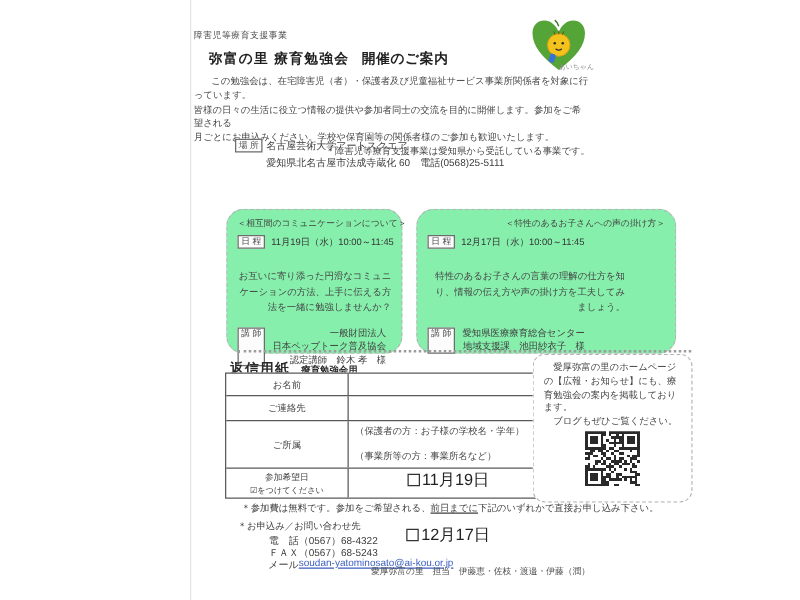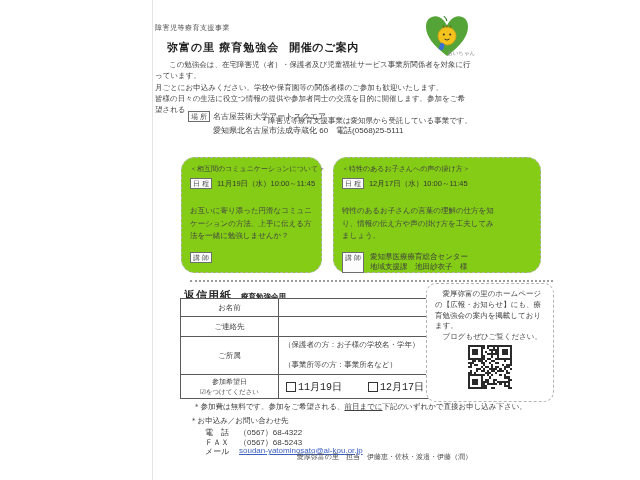--- a/index.html
+++ b/index.html
@@ -28,22 +28,22 @@
   .label-box{
     display:inline-block;border:1px solid #6d6d6d;font-size:7px;line-height:9px;
     padding:0 2px;color:#4a4a4a;white-space:nowrap;background:#fcfcfc;
   }
   .venue-label{left:188px;top:111px;}
   .venue-name{left:213px;top:111px;font-size:8px;color:#3c3c3c;text-align:center;}
   .venue-addr{left:213px;top:125px;font-size:8px;color:#3c3c3c;}
 
   
   .session{
-    top:157px;height:116px;border:1.5px dashed #b4b4b4;border-radius:14px;
-    box-sizing:border-box;padding:6px 8px;background:#84cc16;
+    top:167px;height:116px;border:1.5px dashed #b4b4b4;border-radius:14px;
+    box-sizing:border-box;padding:6px 8px;background:#86efac;text-align:right;
   }
   .s1{left:181px;width:141px;}
   .s2{left:333px;width:208px;}
   .s-heading{font-size:7px;color:#3f3f3f;white-space:nowrap;}
   .s-daterow{margin-top:4px;display:flex;align-items:center;gap:5px;white-space:nowrap;}
   .s-date{font-size:7.5px;color:#353535;}
   .s-desc{margin-top:16px;font-size:7.5px;line-height:12.5px;color:#444;}
   .s2 .s-desc{width:158px;}
   .s-lectrow{margin-top:9px;display:flex;gap:6px;}
   .s-lect{font-size:7.5px;line-height:10.5px;color:#3e3e3e;}
@@ -56,42 +56,42 @@
   .reply-title{font-size:11px;font-weight:bold;letter-spacing:1px;}
   .reply-sub{font-size:7.5px;font-weight:bold;margin-left:9px;}
   .form-table{left:180px;top:298px;width:252px;border:1px solid #5a5a5a;box-sizing:border-box;background:#fff;}
   .fr{display:flex;border-top:1px solid #5a5a5a;box-sizing:border-box;}
   .fr:first-child{border-top:none;}
   .fl{
     width:98px;min-width:98px;border-right:1px solid #5a5a5a;box-sizing:border-box;
     display:flex;flex-direction:column;align-items:center;justify-content:center;
     font-size:7.5px;color:#3e3e3e;text-align:center;
   }
-  .fv{flex:1;box-sizing:border-box;font-family:Liberation Mono, monospace;}
+  .fv{flex:1;box-sizing:border-box;}
   .h17{height:17px;} .h20{height:20px;gap:28px;} .h38{height:38px;} .h24{height:24px;}
   .fv-lines{padding:3px 5px;font-size:7.5px;color:#444;}
   .fv-lines .l2{margin-top:10px;}
   .fl-small1{font-size:7px;} .fl-small2{font-size:6.5px;margin-top:1px;}
-  .fv-checks{display:flex;align-items:center;gap:26px;padding-left:7px;font-size:10px;color:#222;}
+  .fv-checks{display:flex;align-items:center;gap:26px;padding-left:7px;font-size:13px;color:#222;flex-direction:column;}
   .chk{display:flex;align-items:center;gap:2px;white-space:nowrap;}
   .chkbox{display:inline-block;width:8px;height:8px;border:1.2px solid #333;background:#fff;}
 
   
   .hpbox{
     left:426px;top:283px;width:128px;height:119px;border:1.5px dashed #b4b4b4;border-radius:10px;
     box-sizing:border-box;padding:5px 8px 4px 8px;background:#fff;
   }
   .hpbox p{margin:0;font-size:7.5px;line-height:10.8px;color:#444;}
   .qr{display:block;margin:2px auto 0 auto;}
 
   
   .fee-note{left:193px;top:402px;font-size:7.5px;color:#404040;white-space:nowrap;}
   .fee-note .em{text-decoration:underline;font-family:Liberation Serif, serif;}
   .apply-head{left:190px;top:416px;font-size:7.5px;color:#404040;}
-  .c-row{font-size:8px;color:#3c3c3c;white-space:nowrap;display:flex;}
+  .c-row{font-size:8px;color:#3c3c3c;white-space:nowrap;display:flex;text-align:right;}
   .c-label{display:inline-block;width:34px;}
   .c-tel{left:205px;top:427px;}
   .c-fax{left:205px;top:437px;}
   .c-mail{left:205px;top:446px;}
   .c-mail a{color:#3b5fc0;text-decoration:underline;}
   .footer{left:230px;top:452px;width:242px;text-align:right;font-size:7px;color:#4a4a4a;white-space:nowrap;}
 </style>
 </head>
 <body>
 
@@ -111,38 +111,43 @@
     <circle cx="20.8" cy="21.5" r="1" fill="#2b2b2b"></circle>
     <circle cx="27.2" cy="21.5" r="1" fill="#2b2b2b"></circle>
     <path d="M21.5 26 Q24 28.2 26.5 26" fill="none" stroke="#2b2b2b" stroke-width="0.9"></path>
     <rect x="16.5" y="30" width="4.5" height="7" rx="1.5" fill="#3a6fd8" transform="rotate(18 18.7 33.5)"></rect>
   </svg>
 </div>
 <div class="abs mascot-caption">あいちゃん</div>
 
 <div class="abs intro">
   <div class="ind">この勉強会は、在宅障害児（者）・保護者及び児童福祉サービス事業所関係者を対象に行っています。</div>
+  <div>皆様の日々の生活に役立つ情報の提供や参加者同士の交流を目的に開催します。参加をご希望される</div>
   <div>月ごとにお申込みください。学校や保育園等の関係者様のご参加も歓迎いたします。</div>
-  <div>皆様の日々の生活に役立つ情報の提供や参加者同士の交流を目的に開催します。参加をご希望される</div>
   <div class="right">＊障害児等療育支援事業は愛知県から受託している事業です。</div>
 </div>
 
 <span class="abs venue-label label-box">場 所</span>
 <div class="abs venue-name">名古屋芸術大学アートスクエア</div>
 <div class="abs venue-addr">愛知県北名古屋市法成寺蔵化 60　電話(0568)25-5111</div>
 
 <div class="abs session s1">
   <div class="s-heading">＜相互間のコミュニケーションについて＞</div>
   <div class="s-daterow">
     <span class="label-box">日 程</span>
     <span class="s-date">11月19日（水）10:00～11:45</span>
   </div>
   <div class="s-desc">お互いに寄り添った円滑なコミュニケーションの方法、上手に伝える方法を一緒に勉強しませんか？</div>
   <div class="s-lectrow">
     <span class="label-box">講 師</span>
+    <span class="s-lect">
+      <div>一般財団法人</div>
+      <div>日本ペップトーク普及協会</div>
+      <div>認定講師　鈴木 孝　様</div>
+    </span>
   </div>
 </div>
 
 <div class="abs session s2">
   <div class="s-heading">＜特性のあるお子さんへの声の掛け方＞</div>
   <div class="s-daterow">
     <span class="label-box">日 程</span>
     <span class="s-date">12月17日（水）10:00～11:45</span>
   </div>
   <div class="s-desc">特性のあるお子さんの言葉の理解の仕方を知り、情報の伝え方や声の掛け方を工夫してみましょう。</div>

